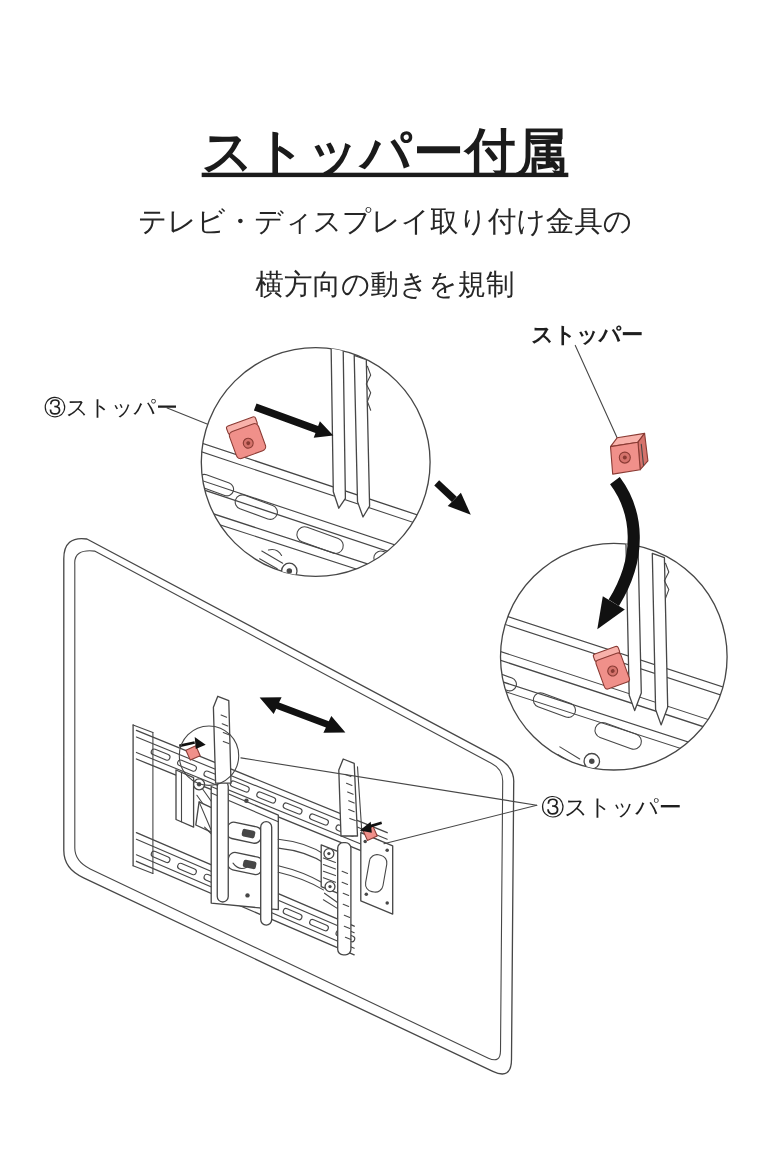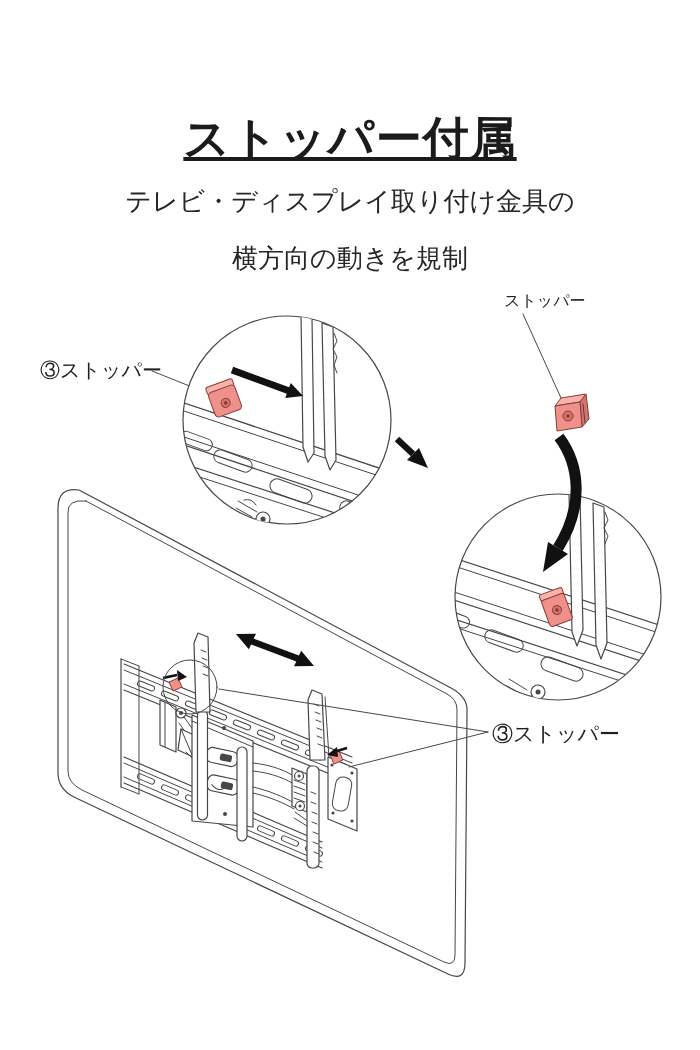--- a/index.html
+++ b/index.html
@@ -8,21 +8,21 @@
   .badge{position:absolute;left:185px;top:50px;width:320px;height:37px;border-radius:19px;
          background:var(--badge_bg,#26b275);display:flex;align-items:center;justify-content:center;}
   .badge span{color:#fff;font-size:21px;font-weight:bold;letter-spacing:3px;}
   .title{position:absolute;left:0;top:112px;width:700px;text-align:center;margin:0;
          font-size:46px;line-height:52px;font-weight:800;color:#1b1b1b;letter-spacing:1px;text-decoration:underline;}
   .sub{position:absolute;left:0;width:700px;text-align:center;margin:0;
        font-size:26px;line-height:34px;font-weight:500;color:#262626;}
   .sub1{top:184px;} .sub2{top:214px;margin-top:27px;}
   .lbl{position:absolute;color:#1f1f1f;white-space:nowrap;}
   .lbl-left{left:40px;top:357px;font-size:20px;}
-  .lbl-rt{left:504px;top:291px;font-size:16px;}
+  .lbl-rt{left:483px;top:291px;font-size:20px;font-weight:bold;}
   .lbl-rb{left:492px;top:720px;font-size:21px;}
   svg{position:absolute;left:0;top:0;}
   .ln{stroke:var(--line,#474747);fill:none;stroke-width:1.2;stroke-linecap:round;stroke-linejoin:round;}
   .thin{stroke-width:1;}
   .lnf{stroke:var(--line,#474747);fill:#fff;stroke-width:1.2;stroke-linejoin:round;}
   .dot{fill:var(--line,#474747);stroke:none;}
   .red{fill:var(--stopper_front,#f0908a);stroke:var(--stopper_outline,#8a3b34);stroke-width:1;stroke-linejoin:round;}
   .redT{fill:var(--stopper_top,#f8b2ab);stroke:var(--stopper_outline,#8a3b34);stroke-width:1;stroke-linejoin:round;}
   .redS{fill:var(--stopper_side,#d5736c);stroke:var(--stopper_outline,#8a3b34);stroke-width:1;stroke-linejoin:round;}
   .blk{fill:var(--arrow,#111);stroke:none;}

